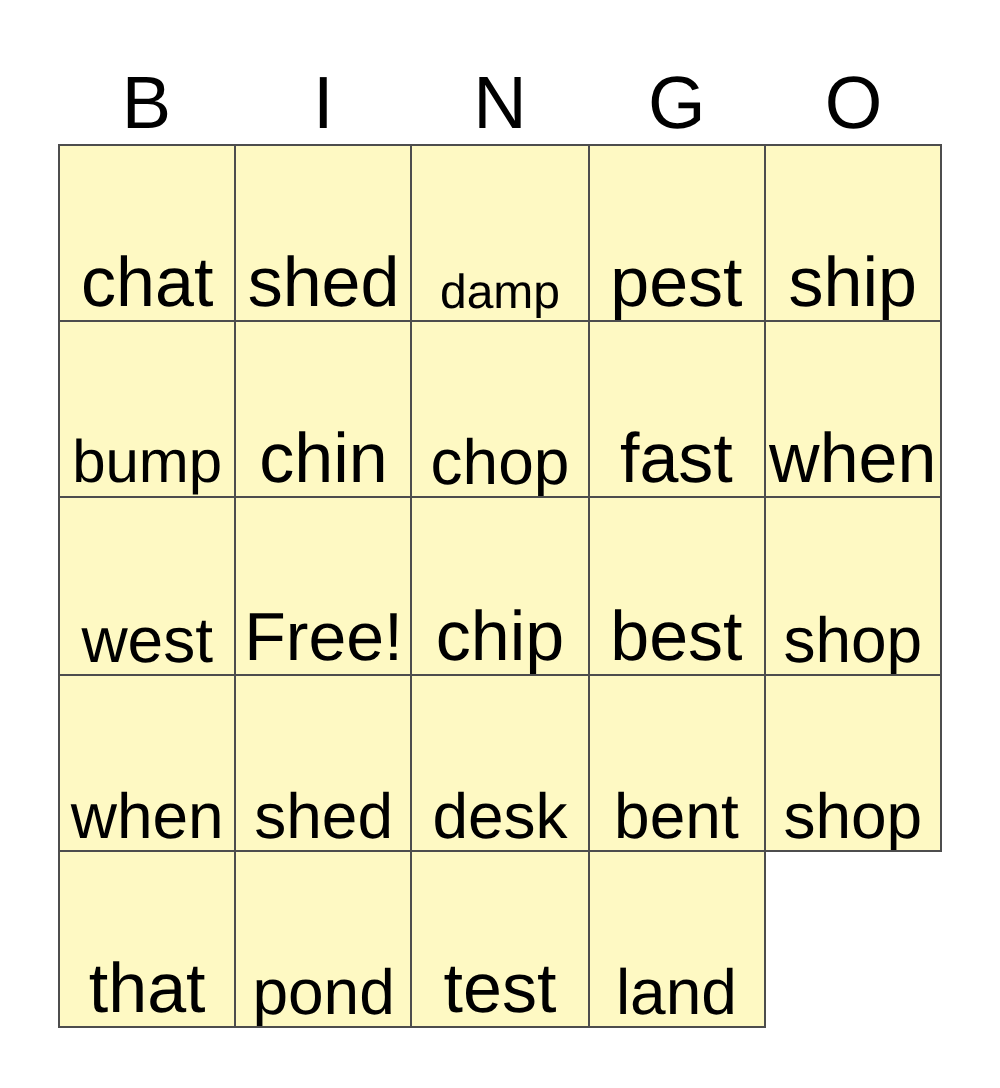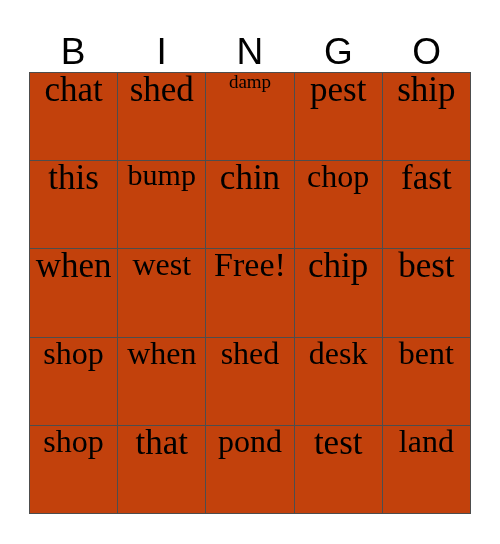--- a/index.html
+++ b/index.html
@@ -52,42 +52,41 @@
     display: grid;
     grid-template-columns: repeat(5, 1fr);
     grid-template-rows: repeat(5, 1fr);
     background: #ffffff;
   }
   .bingo-cell {
     border-right: 1.6px solid #4d4d4d;
     border-bottom: 1.6px solid #4d4d4d;
     box-sizing: border-box;
     display: flex;
-    align-items: flex-start;
+    align-items: flex-end;
     justify-content: center;
     overflow: hidden;
-    background: #c2410c;
-    font-family: Liberation Serif, serif;
+    background: #fef9c3;
   }
   .cell-text {
     display: block;
     text-align: center;
     line-height: 1.0;
     font-weight: 400;
     color: #000000;
     white-space: nowrap;
     position: relative;
     top: -1px;
     user-select: none;
   }
   
   .fs-xl  { font-size: 35px; }
   .fs-lg  { font-size: 32px; }
   .fs-md  { font-size: 30px; }
-  .fs-sm  { font-size: 19px; }
+  .fs-sm  { font-size: 24px; }
   .free-cell .cell-text { font-size: 34px; }
 </style>
 </head>
 <body>
 
 <div id="card-wrap">
 
   <div id="bingo-header">
     <div class="header-letter">B</div>
     <div class="header-letter">I</div>
@@ -107,23 +106,20 @@
     <div class="bingo-cell">
         <span class="cell-text fs-sm">damp</span>
       </div>
     <div class="bingo-cell">
         <span class="cell-text fs-xl">pest</span>
       </div>
     <div class="bingo-cell">
         <span class="cell-text fs-xl">ship</span>
       </div>
 
-    <div class="bingo-cell">
-        <span class="cell-text fs-xl">this</span>
-      </div>
     <div class="bingo-cell">
         <span class="cell-text fs-md">bump</span>
       </div>
     <div class="bingo-cell">
         <span class="cell-text fs-xl">chin</span>
       </div>
     <div class="bingo-cell">
         <span class="cell-text fs-lg">chop</span>
       </div>
     <div class="bingo-cell">

